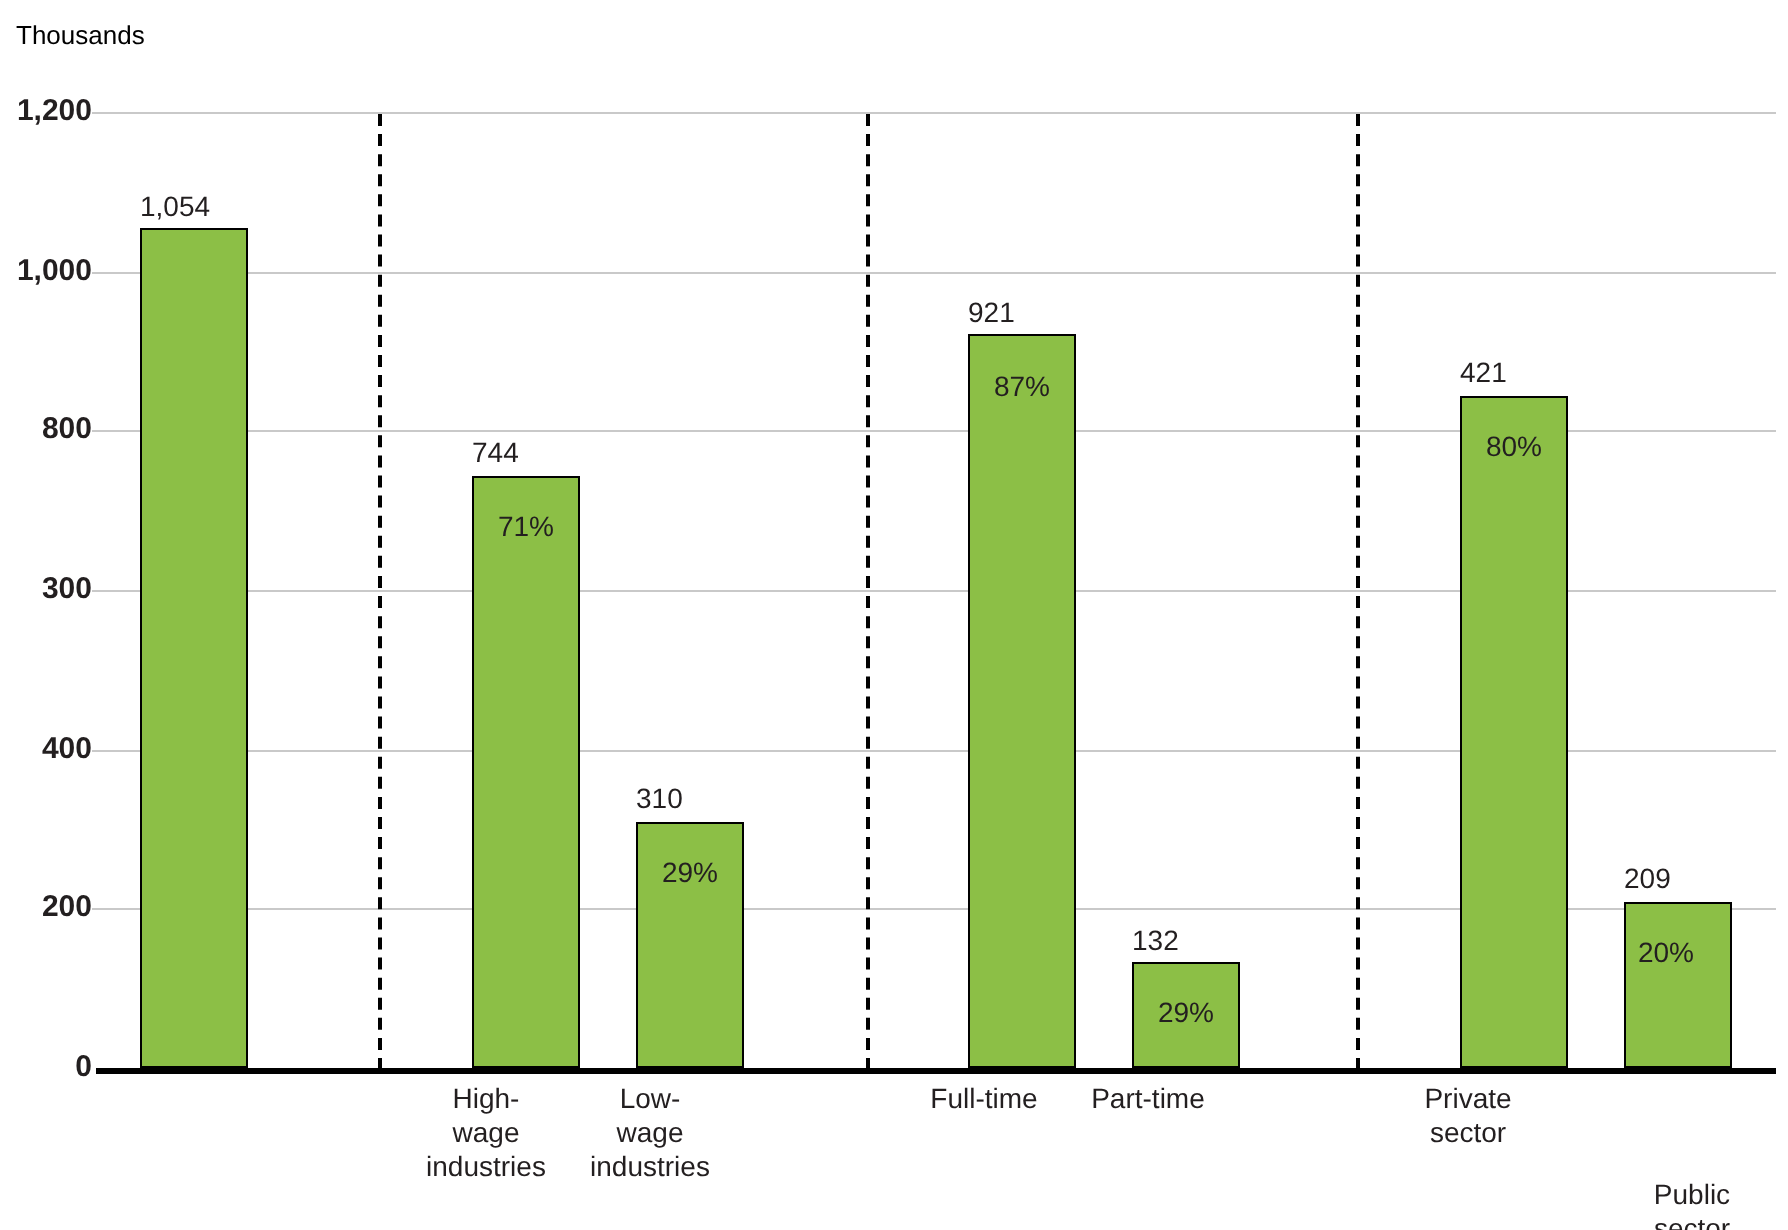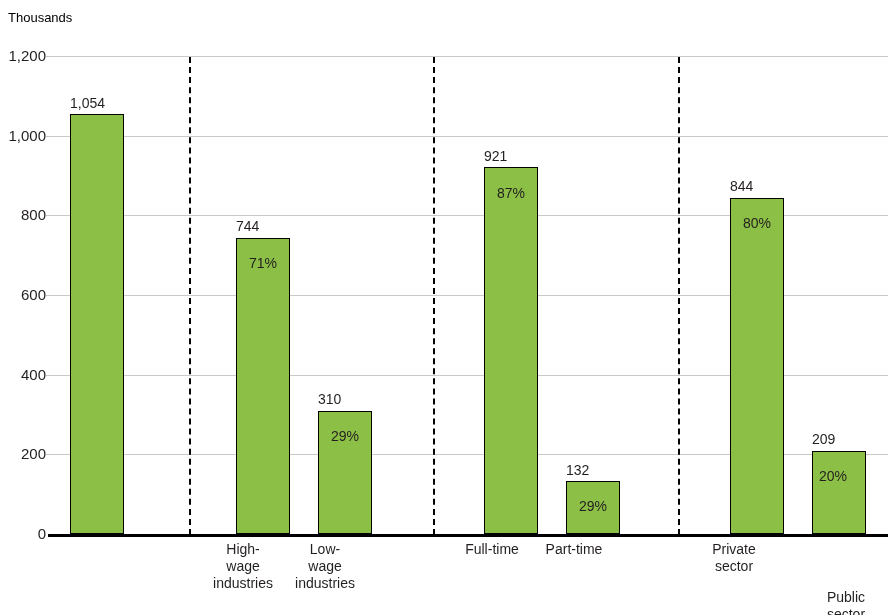--- a/index.html
+++ b/index.html
@@ -84,20 +84,21 @@
     font-size: 15px;
     line-height: 15px;
     text-align: right;
     white-space: nowrap;
   }
   .y-tick-label span {
     position: absolute;
     right: 0;
     top: -8px;
     white-space: nowrap;
+    font-weight: bold;
   }
 
   
   .group-divider {
     position: absolute;
     top: 57px;
     width: 0;
     height: 478px;
     border-left: 2px dashed #000000;
   }
@@ -150,21 +151,21 @@
   <div class="y-tick-label" style="top:56px;  left:46px;">
       <span>1,200</span>
     </div>
   <div class="y-tick-label" style="top:135.7px;left:46px;">
       <span>1,000</span>
     </div>
   <div class="y-tick-label" style="top:215.3px;left:46px;">
       <span>800</span>
     </div>
   <div class="y-tick-label" style="top:295px;  left:46px;">
-      <span>600</span>
+      <span>300</span>
     </div>
   <div class="y-tick-label" style="top:374.7px;left:46px;">
       <span>400</span>
     </div>
   <div class="y-tick-label" style="top:454.3px;left:46px;">
       <span>200</span>
     </div>
   <div class="y-tick-label" style="top:534px;  left:46px;">
       <span>0</span>
     </div>
@@ -201,21 +202,21 @@
 
     <div class="bar" style="left:674px; top:141.8px; width:54px; height:336.2px;"></div>
 
     <div class="bar" style="left:756px; top:394.7px; width:54px; height:83.3px;"></div>
 
     <div class="bar-value" style="left:14px;  top:40px;    width:54px;">1,054</div>
     <div class="bar-value" style="left:180px; top:163px;   width:54px;">744</div>
     <div class="bar-value" style="left:262px; top:336px;   width:54px;">310</div>
     <div class="bar-value" style="left:428px; top:92.5px;  width:54px;">921</div>
     <div class="bar-value" style="left:510px; top:406.5px; width:54px;">132</div>
-    <div class="bar-value" style="left:674px; top:123px;   width:54px;">844</div>
+    <div class="bar-value" style="left:674px; top:123px;   width:54px;">421</div>
     <div class="bar-value" style="left:756px; top:376px;   width:54px;">209</div>
 
     <div class="bar-pct" style="left:180px; top:200px;   width:54px;">71%</div>
     <div class="bar-pct" style="left:262px; top:373px;   width:54px;">29%</div>
     <div class="bar-pct" style="left:428px; top:129.5px; width:54px;">87%</div>
     <div class="bar-pct" style="left:510px; top:443px;   width:54px;">29%</div>
     <div class="bar-pct" style="left:674px; top:160px;   width:54px;">80%</div>
     <div class="bar-pct" style="left:756px; top:413px;   width:42px;">20%</div>
 
   </div>

